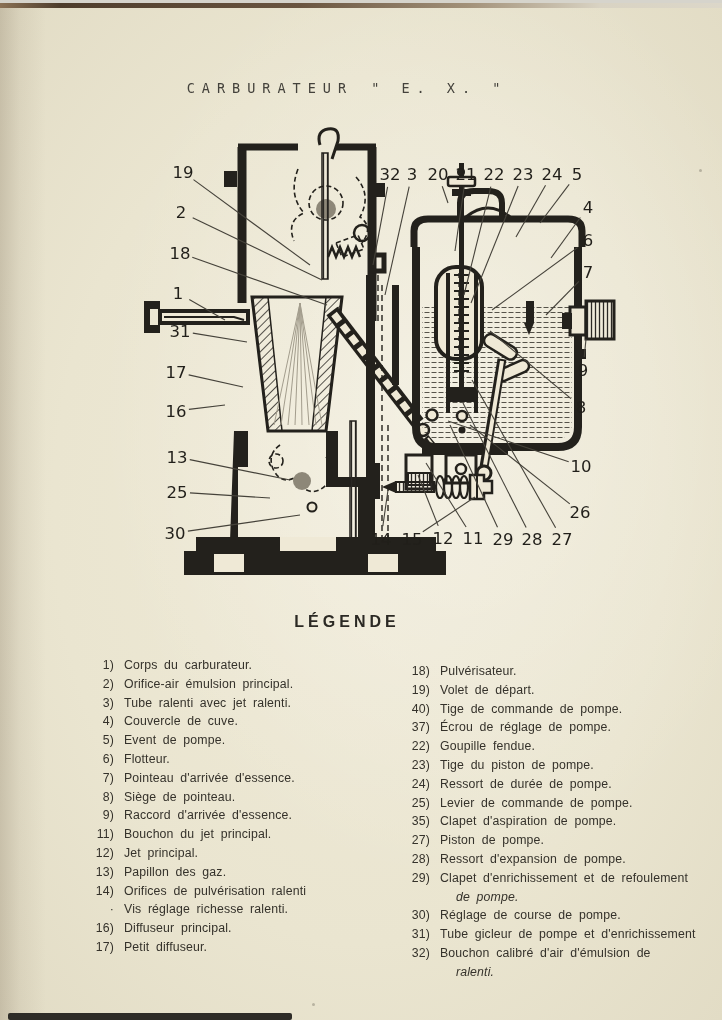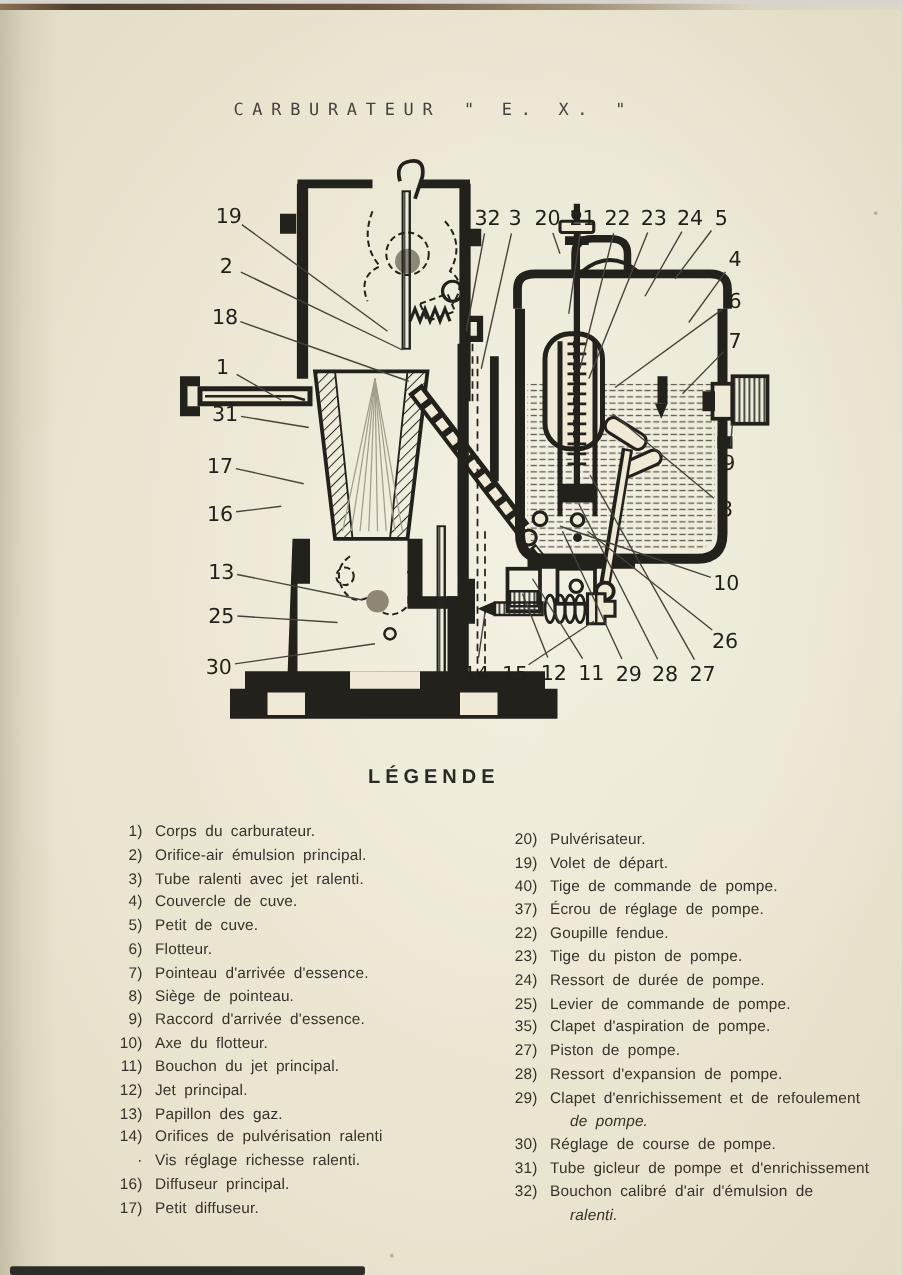--- a/index.html
+++ b/index.html
@@ -304,21 +304,21 @@
       </div>
       <div class="lg-row">
         <span class="lg-num">4)</span>
         <span class="lg-text">
           <div>Couvercle de cuve.</div>
         </span>
       </div>
       <div class="lg-row">
         <span class="lg-num">5)</span>
         <span class="lg-text">
-          <div>Petit de cuve.</div>
+          <div>Event de pompe.</div>
         </span>
       </div>
       <div class="lg-row">
         <span class="lg-num">6)</span>
         <span class="lg-text">
           <div>Flotteur.</div>
         </span>
       </div>
       <div class="lg-row">
         <span class="lg-num">7)</span>
@@ -329,26 +329,20 @@
       <div class="lg-row">
         <span class="lg-num">8)</span>
         <span class="lg-text">
           <div>Siège de pointeau.</div>
         </span>
       </div>
       <div class="lg-row">
         <span class="lg-num">9)</span>
         <span class="lg-text">
           <div>Raccord d'arrivée d'essence.</div>
-        </span>
-      </div>
-      <div class="lg-row">
-        <span class="lg-num">10)</span>
-        <span class="lg-text">
-          <div>Axe du flotteur.</div>
         </span>
       </div>
       <div class="lg-row">
         <span class="lg-num">11)</span>
         <span class="lg-text">
           <div>Bouchon du jet principal.</div>
         </span>
       </div>
       <div class="lg-row">
         <span class="lg-num">12)</span>
@@ -382,21 +376,21 @@
       </div>
       <div class="lg-row">
         <span class="lg-num">17)</span>
         <span class="lg-text">
           <div>Petit diffuseur.</div>
         </span>
       </div>
     </div>
   <div class="lg-col right">
       <div class="lg-row">
-        <span class="lg-num">20)</span>
+        <span class="lg-num">18)</span>
         <span class="lg-text">
           <div>Pulvérisateur.</div>
         </span>
       </div>
       <div class="lg-row">
         <span class="lg-num">19)</span>
         <span class="lg-text">
           <div>Volet de départ.</div>
         </span>
       </div>

